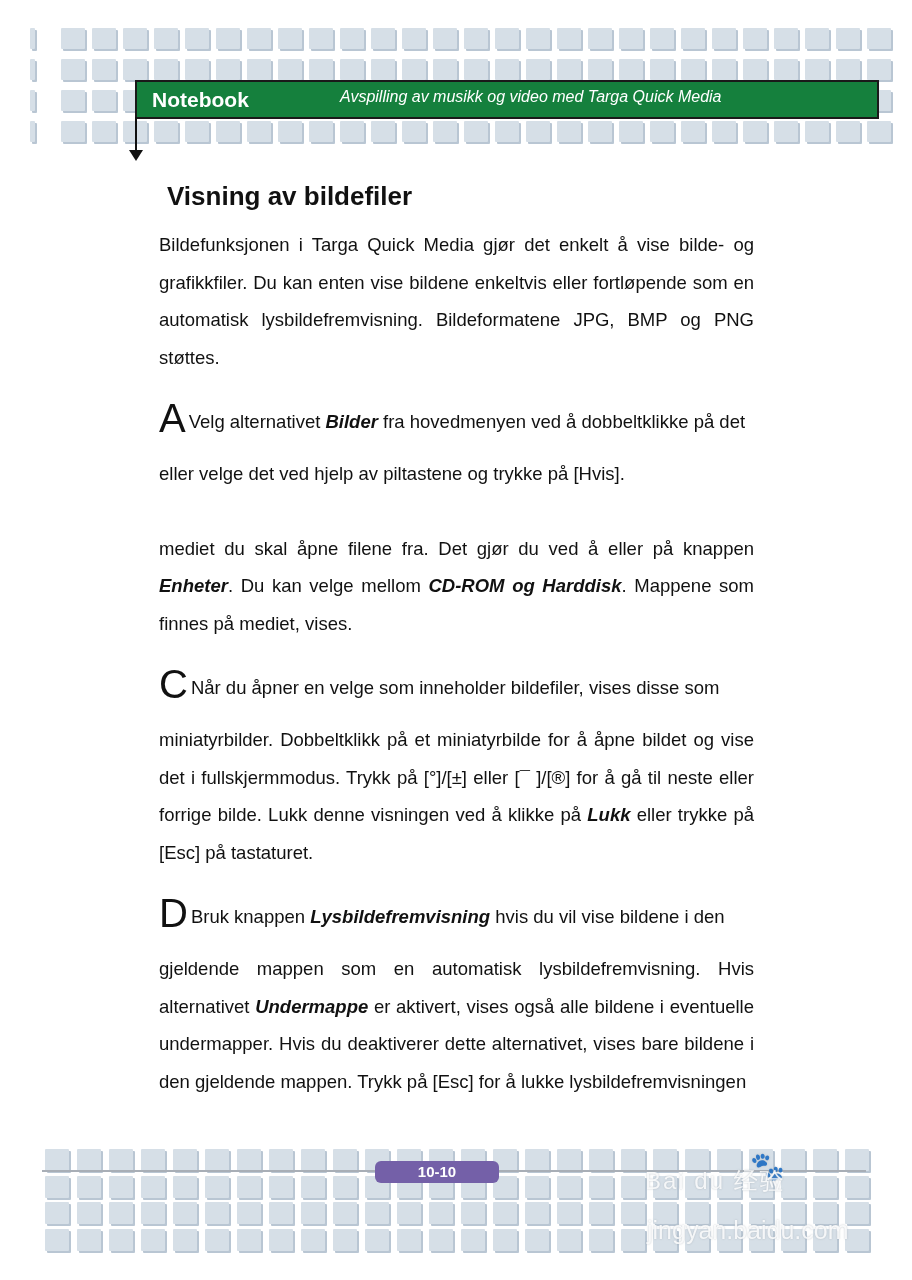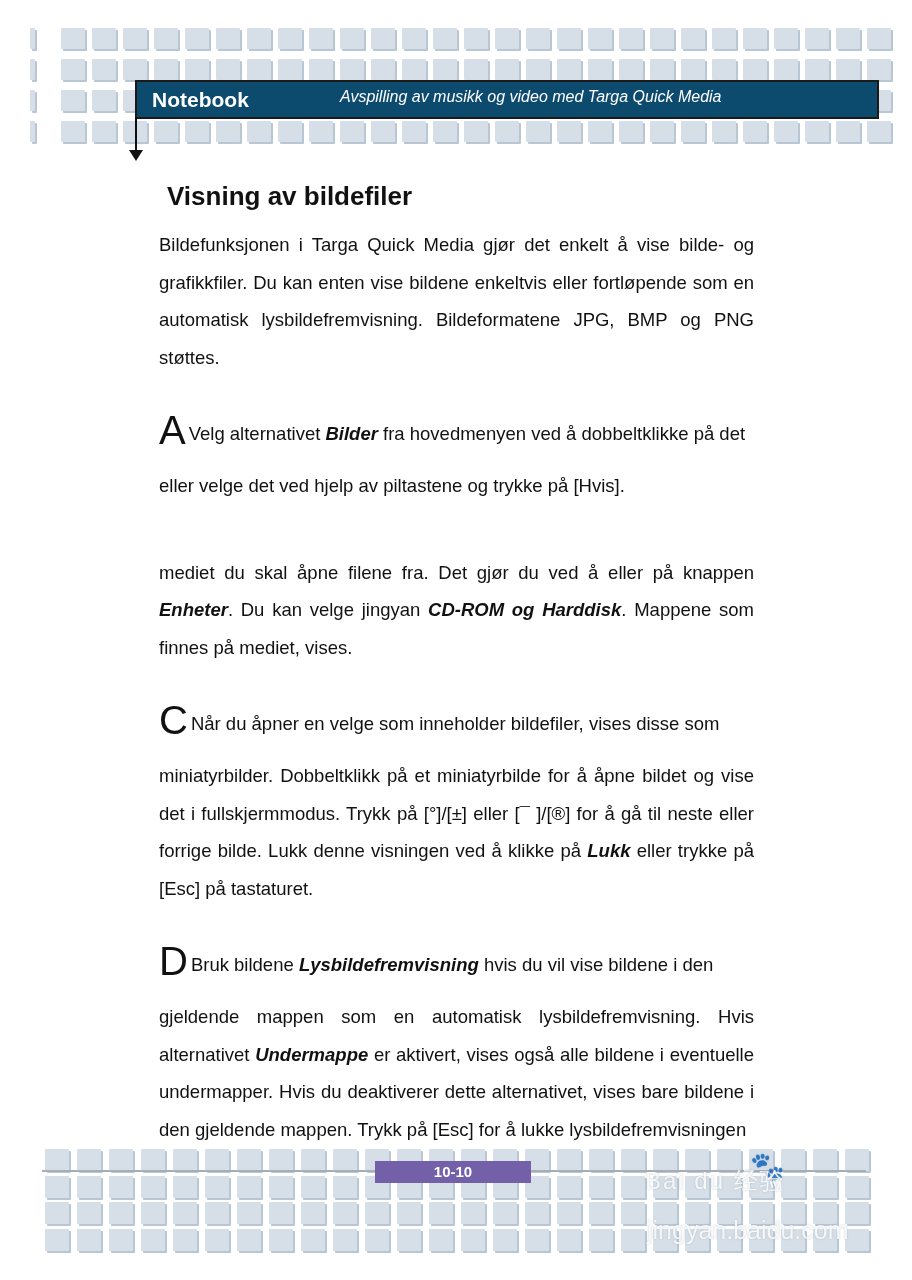--- a/index.html
+++ b/index.html
@@ -7,39 +7,39 @@
 
   
   .tiles { position: absolute; display: grid; }
   .tile { width: 24px; height: 21px; background: #d6dfe7; box-shadow: 2px 2px 0 #b9c6d3; border-radius: 1px; }
   .tiles-top { left: 30px; top: 28px; grid-template-columns: repeat(28, 31px); grid-auto-rows: 31px; }
   .tiles-top .tile:nth-child(28n+1) { width: 5px; }
   .tiles-bottom { left: 45px; top: 1149px; grid-template-columns: repeat(26, 32px); grid-auto-rows: 26.5px; }
   .tiles-bottom .tile { height: 22px; }
 
   
-  .header-bar { position: absolute; left: 135px; top: 80px; width: 740px; height: 35px; background: #0c4a6e; border: 2px solid #1a1a1a; box-sizing: content-box; }
+  .header-bar { position: absolute; left: 135px; top: 80px; width: 740px; height: 35px; background: #15803d; border: 2px solid #1a1a1a; box-sizing: content-box; }
   .header-left { position: absolute; left: 15px; top: 6px; font-size: 21px; font-weight: bold; color: #fff; }
   .header-right { position: absolute; left: 203px; top: 6px; font-size: 16px; font-weight: normal; font-style: italic; color: #fff; }
   .header-line { position: absolute; left: 135px; top: 117px; width: 2px; height: 35px; background: #111; }
   .header-arrow { position: absolute; left: 129px; top: 150px; width: 0; height: 0; border-left: 7px solid transparent; border-right: 7px solid transparent; border-top: 11px solid #111; }
 
   
   .content { position: absolute; left: 159px; top: 170px; width: 595px; }
   .title { font-size: 26px; font-weight: bold; margin: 8px; line-height: 36px; height: 40px; }
   .para { font-size: 18.5px; line-height: 37.5px; text-align: justify; margin: 0; }
-  .step { margin-top: 34px; }
+  .step { margin-top: 22px; }
   .step .first-line { line-height: 37px; }
   .step .letter { font-size: 40px; line-height: 40px; vertical-align: -4px; margin-right: 3px; font-weight: normal; }
   .step .gap { height: 15px; }
   .b { font-weight: bold; font-style: italic; }
 
   
   .footer-line { position: absolute; left: 42px; top: 1170px; width: 824px; height: 2px; background: #a8aeb6; }
-  .page-number { position: absolute; left: 375px; top: 1161px; width: 156px; height: 22px; background: #7460a8; color: #fff; font-weight: bold; font-size: 15px; text-align: center; line-height: 22px; }
+  .page-number { position: absolute; left: 375px; top: 1161px; width: 124px; height: 22px; background: #7460a8; color: #fff; font-weight: bold; font-size: 15px; text-align: center; line-height: 22px; border-radius: 6px; }
 
   
   .watermark { position: absolute; left: 645px; top: 1150px; width: 225px; color: rgba(255,255,255,0.85); text-shadow: 0 0 2px rgba(150,160,170,0.6); }
   .wm-paw { position: absolute; left: 105px; top: 0px; font-size: 28px; }
   .wm-brand { position: absolute; left: 0; top: 15px; font-size: 24px; font-weight: normal; letter-spacing: 2px; }
   .wm-url { position: absolute; left: 2px; top: 66px; font-size: 25px; }
 </style>
 </head>
 <body>
 
@@ -172,34 +172,34 @@
   <div class="step">
     <p class="para first-line">
       <span class="letter">A</span><span>Velg alternativet </span><span class="b">Bilder</span><span> fra hovedmenyen ved å dobbeltklikke på det</span>
     </p>
     <div class="gap"></div>
     <p class="para"><span>eller velge det ved hjelp av piltastene og trykke på [Hvis].</span></p>
   </div>
 
   <div class="step">
     <div class="gap"></div>
-    <p class="para"><span>mediet du skal åpne filene fra. Det gjør du ved å eller på knappen </span><span class="b">Enheter</span><span>. Du kan velge jingyan </span><span class="b">CD-ROM og Harddisk</span><span>. Mappene som finnes på mediet, vises.</span></p>
+    <p class="para"><span>mediet du skal åpne filene fra. Det gjør du ved å eller på knappen </span><span class="b">Enheter</span><span>. Du kan velge mellom </span><span class="b">CD-ROM og Harddisk</span><span>. Mappene som finnes på mediet, vises.</span></p>
   </div>
 
   <div class="step">
     <p class="para first-line">
       <span class="letter">C</span><span>Når du åpner en velge som inneholder bildefiler, vises disse som</span>
     </p>
     <div class="gap"></div>
     <p class="para"><span>miniatyrbilder. Dobbeltklikk på et miniatyrbilde for å åpne bildet og vise det i fullskjermmodus. Trykk på [°]/[±] eller [¯ ]/[®] for å gå til neste eller forrige bilde. Lukk denne visningen ved å klikke på </span><span class="b">Lukk</span><span> eller trykke på [Esc] på tastaturet.</span></p>
   </div>
 
   <div class="step">
     <p class="para first-line">
-      <span class="letter">D</span><span>Bruk bildene </span><span class="b">Lysbildefremvisning</span><span> hvis du vil vise bildene i den</span>
+      <span class="letter">D</span><span>Bruk knappen </span><span class="b">Lysbildefremvisning</span><span> hvis du vil vise bildene i den</span>
     </p>
     <div class="gap"></div>
     <p class="para"><span>gjeldende mappen som en automatisk lysbildefremvisning. Hvis alternativet </span><span class="b">Undermappe</span><span> er aktivert, vises også alle bildene i eventuelle undermapper. Hvis du deaktiverer dette alternativet, vises bare bildene i den gjeldende mappen. Trykk på [Esc] for å lukke lysbildefremvisningen</span></p>
   </div>
 </div>
 
 <div class="tiles tiles-bottom" id="tilesBottom">
     <div class="tile"></div>
     <div class="tile"></div>
     <div class="tile"></div>

